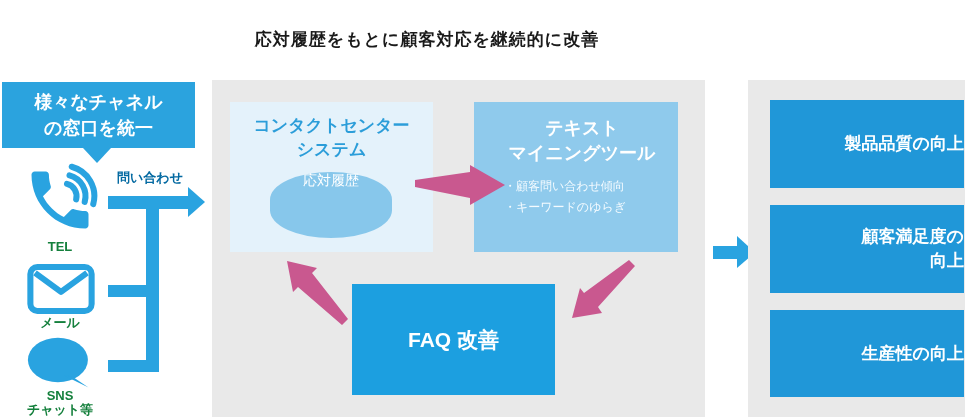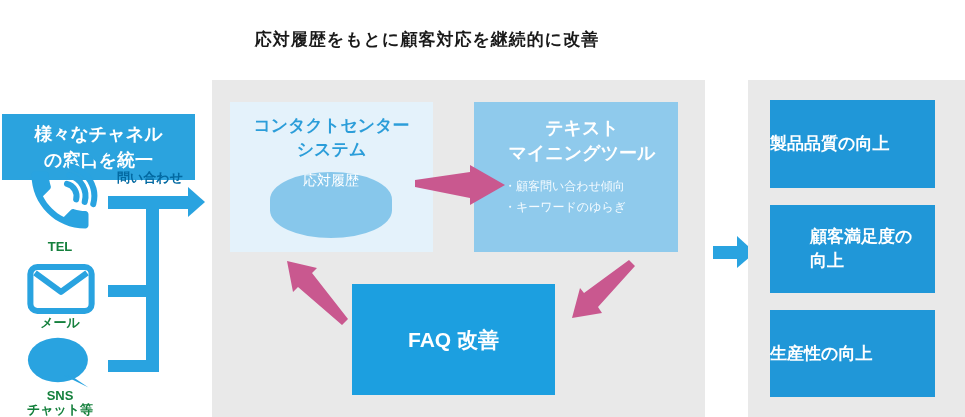--- a/index.html
+++ b/index.html
@@ -7,21 +7,21 @@
   body { font-family:"Liberation Sans","DejaVu Sans",sans-serif; }
   .canvas { position:relative; width:965px; height:417px; background:#ffffff; overflow:hidden; }
 
   
   .main-title { position:absolute; left:0; top:28px; width:854px; text-align:center;
     font-size:17px; font-weight:bold; color:#1a1a1a; letter-spacing:1px; }
 
   
   .channel-header { position:absolute; left:2px; top:82px; width:193px; height:66px;
     background:#2BA3DE; color:#fff; font-weight:bold; font-size:18px; line-height:26px;
-    display:flex; flex-direction:column; justify-content:center; text-align:center;margin-top:32px; }
+    display:flex; flex-direction:column; justify-content:center; text-align:center; }
   .header-tri { position:absolute; left:83px; top:148px; width:0; height:0;
     border-left:14px solid transparent; border-right:14px solid transparent;
     border-top:15px solid #2BA3DE; }
 
   
   .icon-wrap { position:absolute; }
   .icon-label { position:absolute; text-align:center; font-size:13px; font-weight:bold; color:#15803d; line-height:14px; }
 
   
   .inquiry { position:absolute; left:110px; top:169px; width:80px; text-align:center;
@@ -48,23 +48,23 @@
   .tm-bullets { margin-top:10px; text-align:left; padding-left:30px; font-size:12px;
     color:#F4FBFF; line-height:21px; }
 
   .faq-box { position:absolute; left:352px; top:284px; width:203px; height:111px;
     background:#1C9FE0; display:flex; align-items:center; justify-content:center;
     color:#fff; font-size:21px; font-weight:bold; }
 
   .cycle-arrows { position:absolute; left:212px; top:80px; }
 
   
-  .outcome-box { position:absolute; left:770px; width:165px; height:88px;
+  .outcome-box { position:absolute; left:770px; width:194px; height:88px;
     background:#2097D8; color:#fff; font-size:17px; font-weight:bold; line-height:24px;
-    display:flex; flex-direction:column; justify-content:center; text-align:left; }
+    display:flex; flex-direction:column; justify-content:center; text-align:right; }
 
   .block { display:block; }
 </style>
 </head>
 <body>
 
 <div class="canvas">
 
   <div class="main-title">応対履歴をもとに顧客対応を継続的に改善</div>
 

